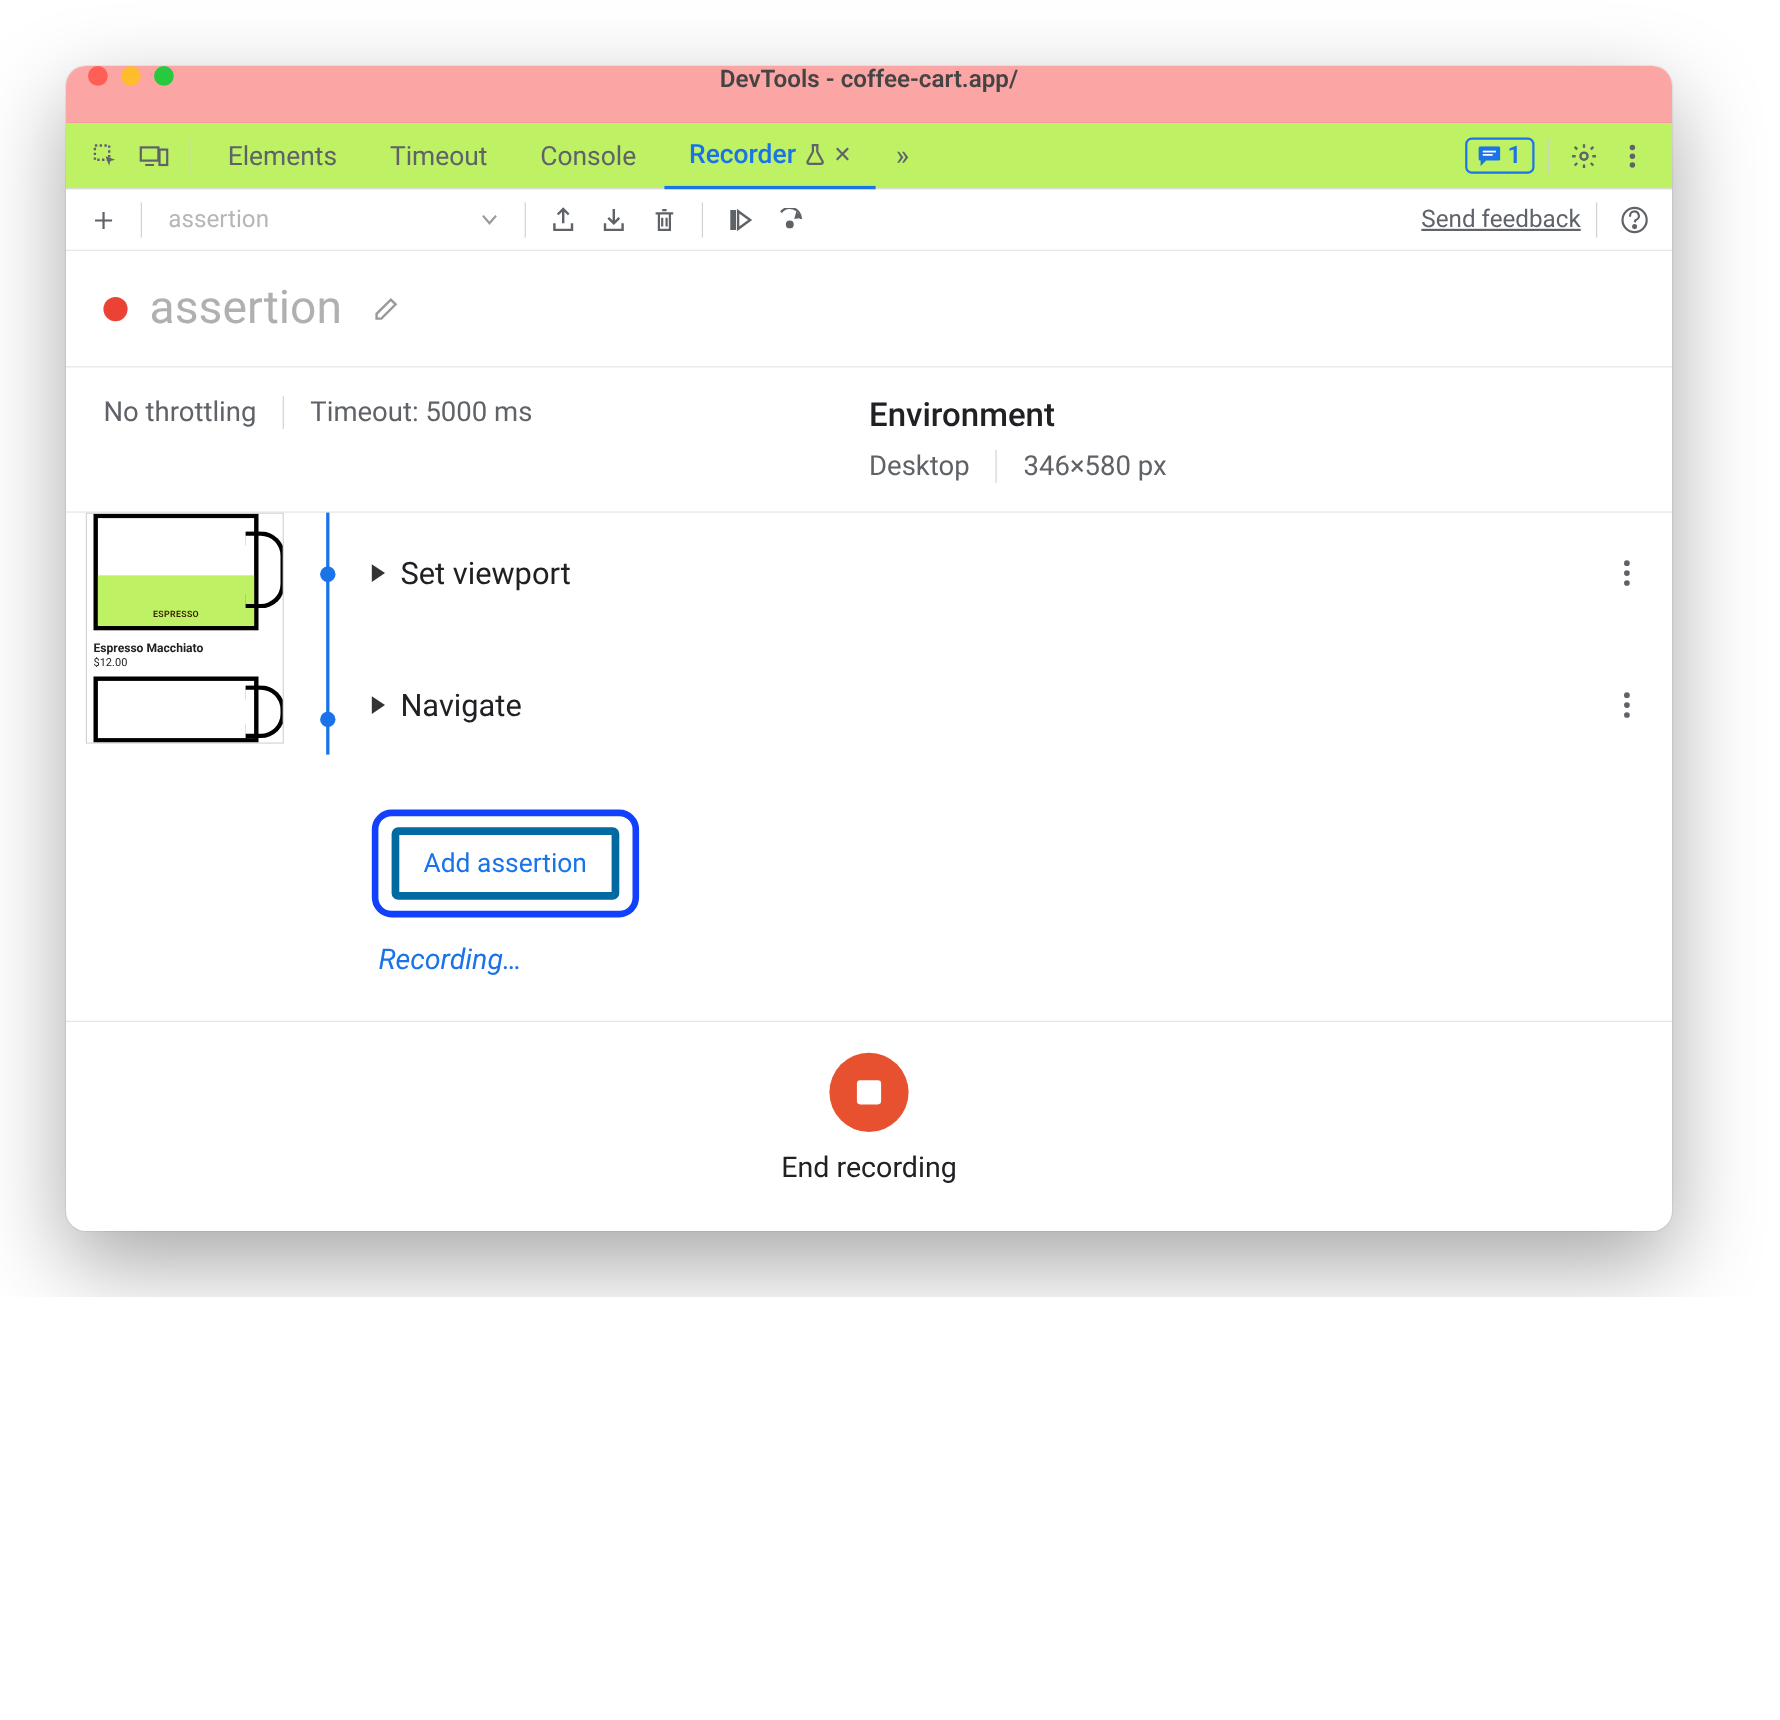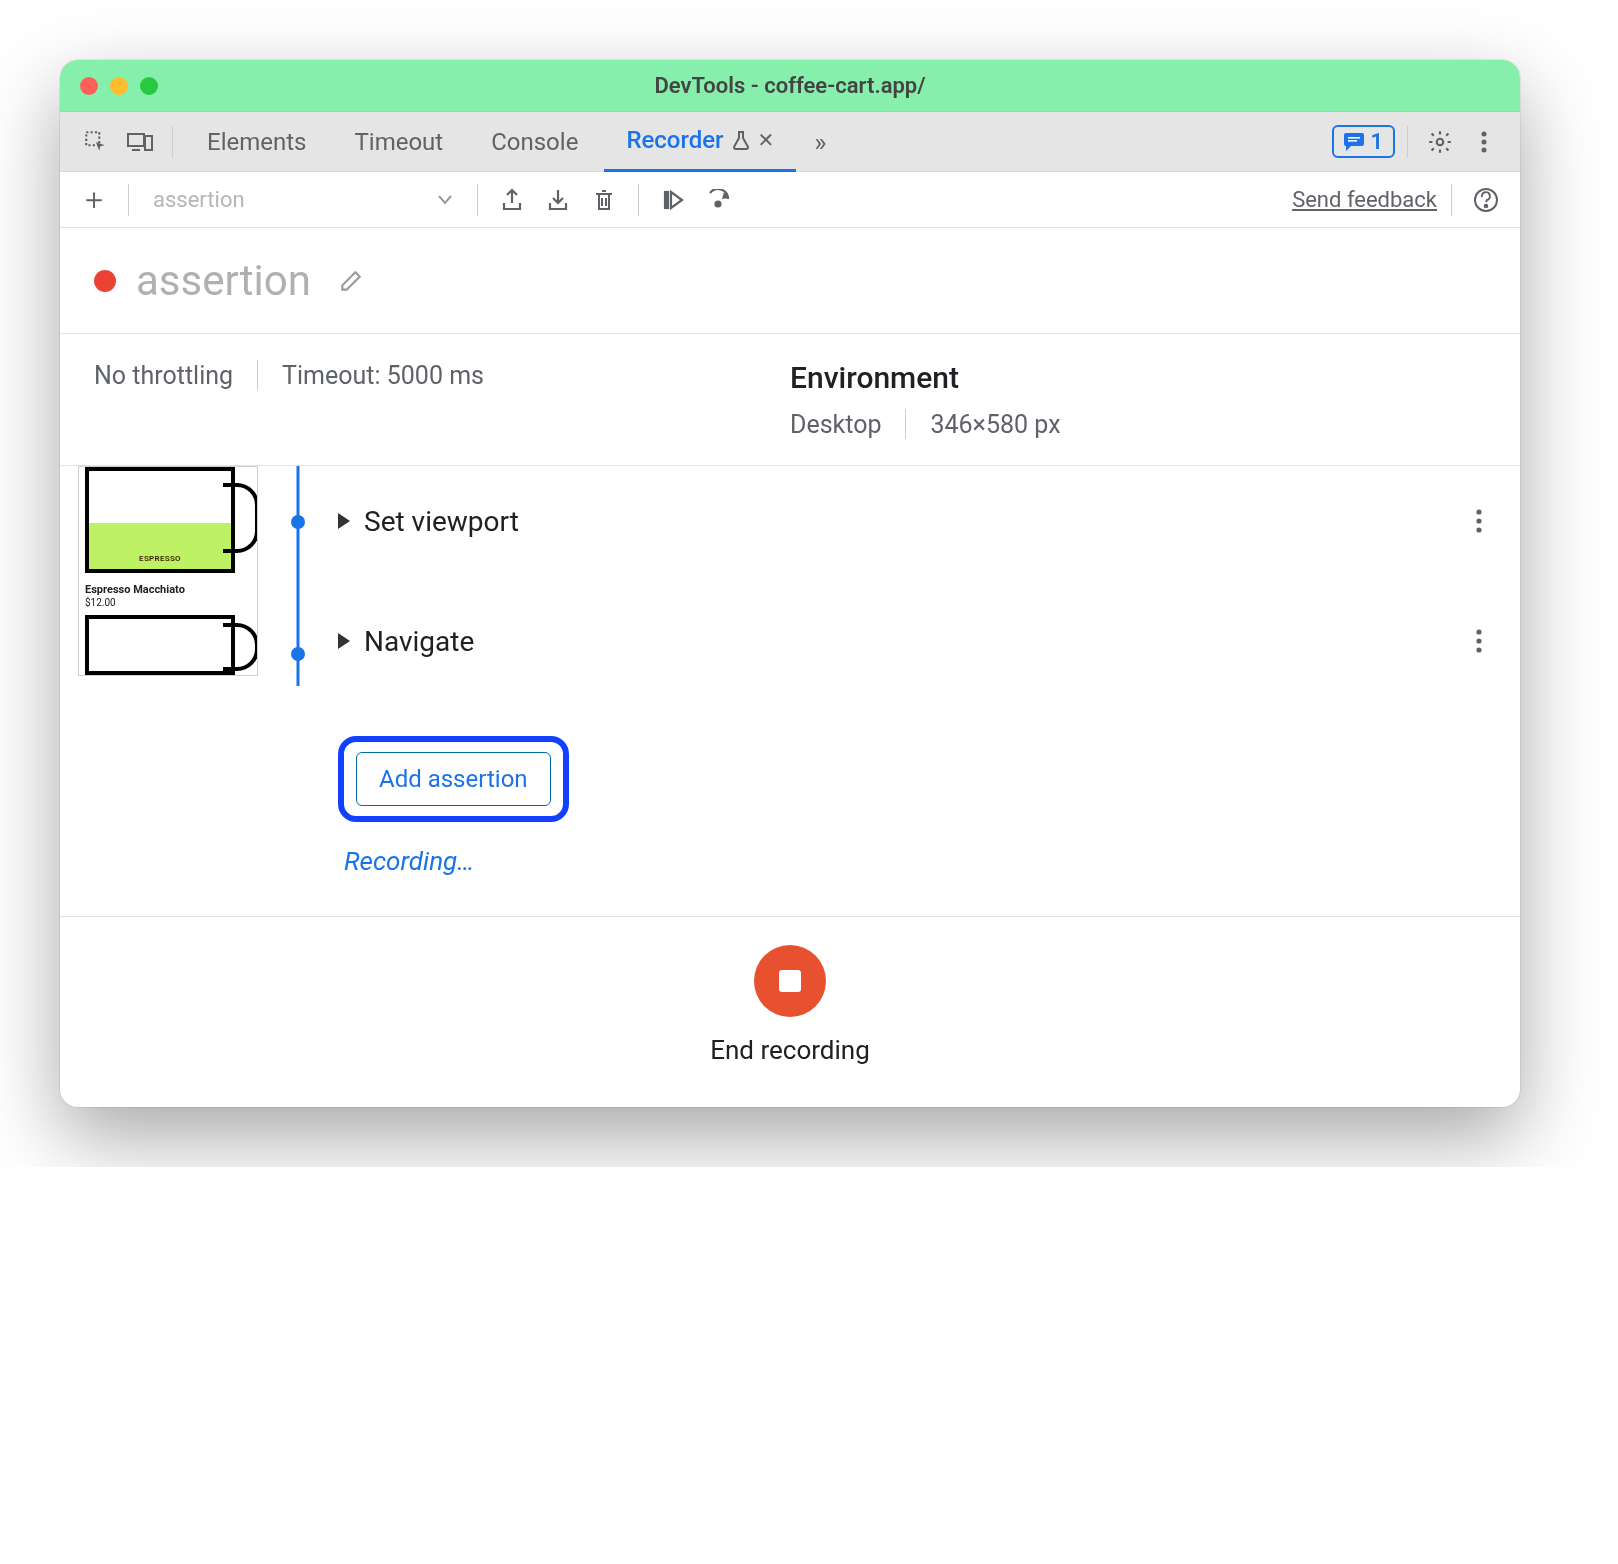--- a/index.html
+++ b/index.html
@@ -14,40 +14,39 @@
   .window {
     width: 1460px;
     border-radius: 18px;
     background: #fff;
     box-shadow: 0 30px 80px rgba(0,0,0,0.35), 0 0 0 1px rgba(0,0,0,0.06);
     overflow: hidden;
   }
   
   .titlebar {
     height: 52px;
-    background: #86efac;
+    background: #fca5a5;
     display: flex;
-    align-items: center;
     position: relative;
     border-bottom: 1px solid rgba(0,0,0,0.04);
   }
   .traffic { display: flex; gap: 12px; padding-left: 20px; }
   .dot { width: 18px; height: 18px; border-radius: 50%; }
   .dot.red { background:#ff5f56; }
   .dot.yellow { background:#ffbd2e; }
   .dot.green { background:#27c93f; }
   .title {
     position:absolute; left:0; right:0; text-align:center;
     font-size:22px; font-weight:600; color:#444;
     pointer-events:none;
   }
   
   .tabstrip {
     height: 60px;
-    background: #e5e5e5;
+    background: #bef264;
     display:flex; align-items:center;
     padding: 0 16px;
     gap: 4px;
     border-bottom: 1px solid #dadce0;
   }
   .icon-btn {
     width: 40px; height: 40px; display:flex;align-items:center;justify-content:center;
     color:#5f6368; border-radius:4px;
   }
   .vsep { width:1px; height:32px; background:#cfcfcf; margin:0 8px; }
@@ -123,21 +122,21 @@
   .step-row {
     display:flex; align-items:center; height:110px; font-size:28px; gap:14px;
   }
   .tri { width:0;height:0;border-left:12px solid #333;border-top:8px solid transparent;border-bottom:8px solid transparent;}
   .step-actions { margin-left:auto; color:#5f6368;}
   .add-assert-wrap {
     margin-left: 0px; margin-top: 30px;
     border: 6px solid #1141ff; border-radius: 18px; padding:10px 12px; width:fit-content;
   }
   .add-assert-btn {
-    border:1px solid #0369a1; background:#fff; color:#1a73e8; font-size:24px;
+    border:7px solid #0369a1; background:#fff; color:#1a73e8; font-size:24px;
     padding: 12px 22px; border-radius:6px; font-family:inherit;
   }
   .recording-text { margin: 24px 0 40px 6px; color:#1a73e8; font-style:italic; font-size:26px;}
   
   .footer {
     border-top:1px solid #e3e3e3;
     padding: 28px 0 42px 0;
     display:flex; flex-direction:column; align-items:center; gap:18px;
   }
   .stop-btn {

